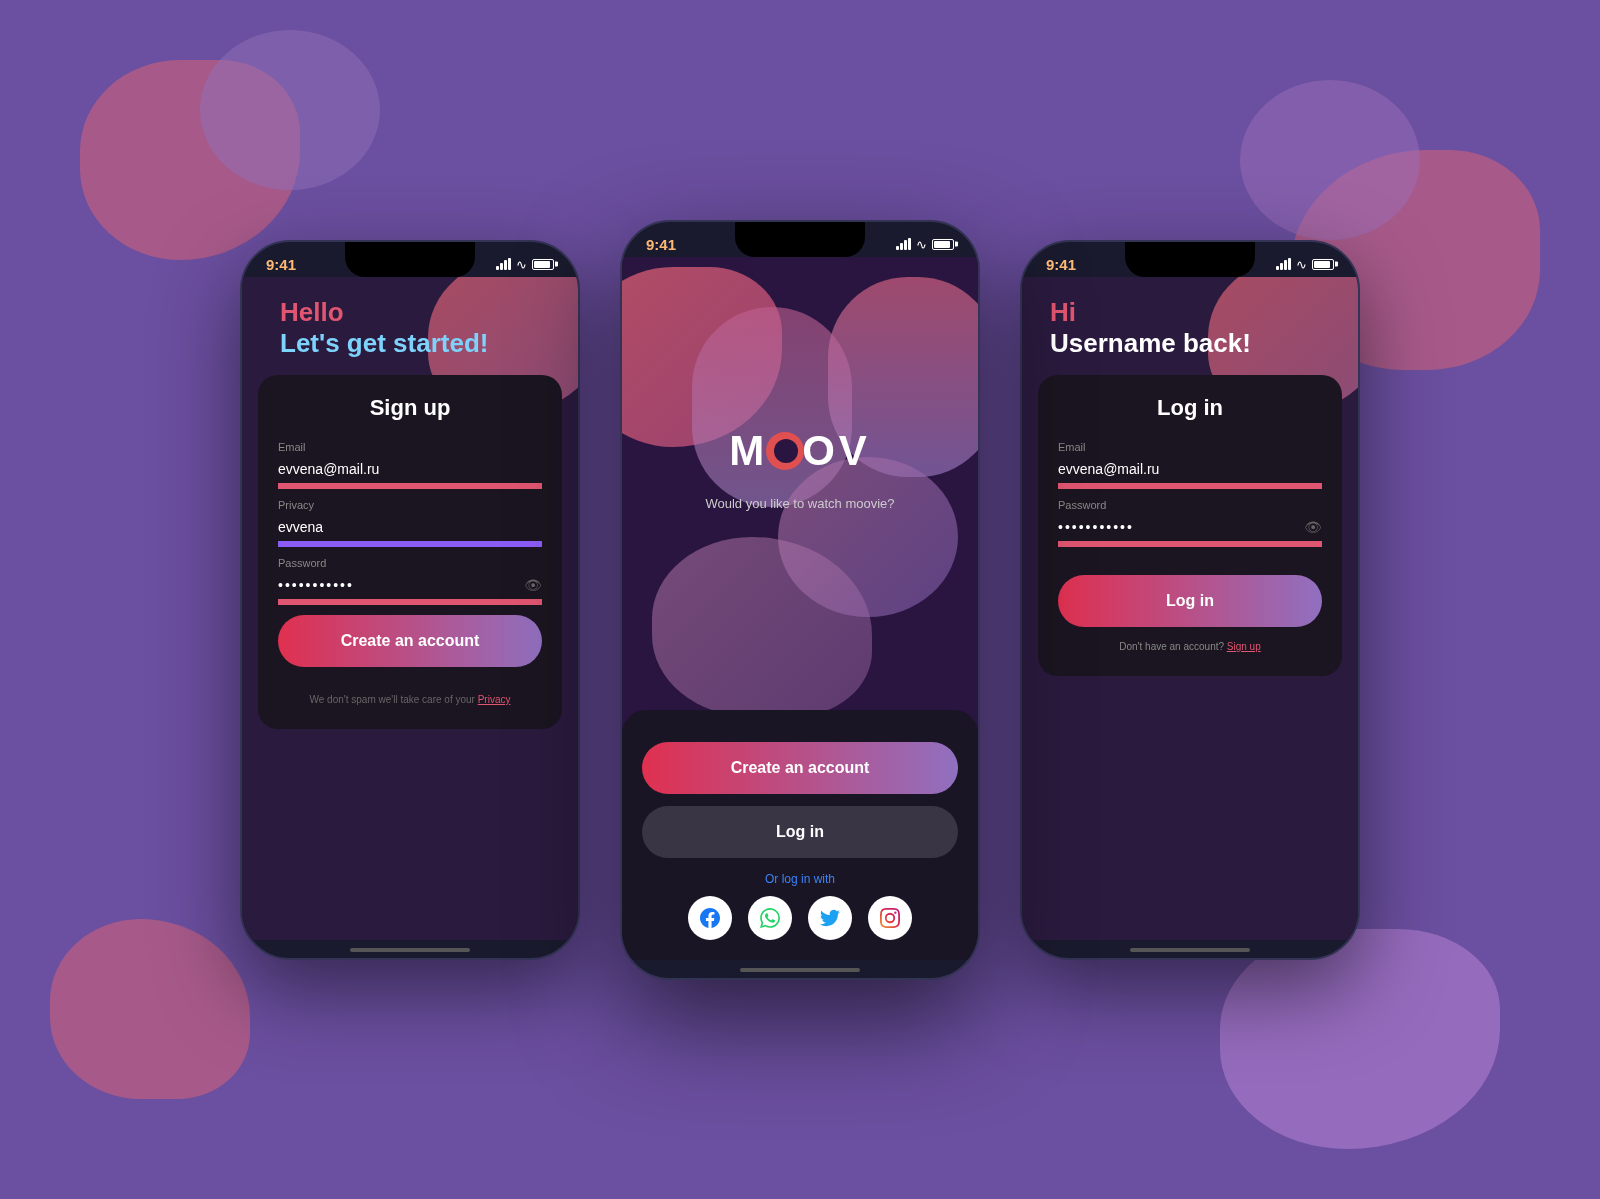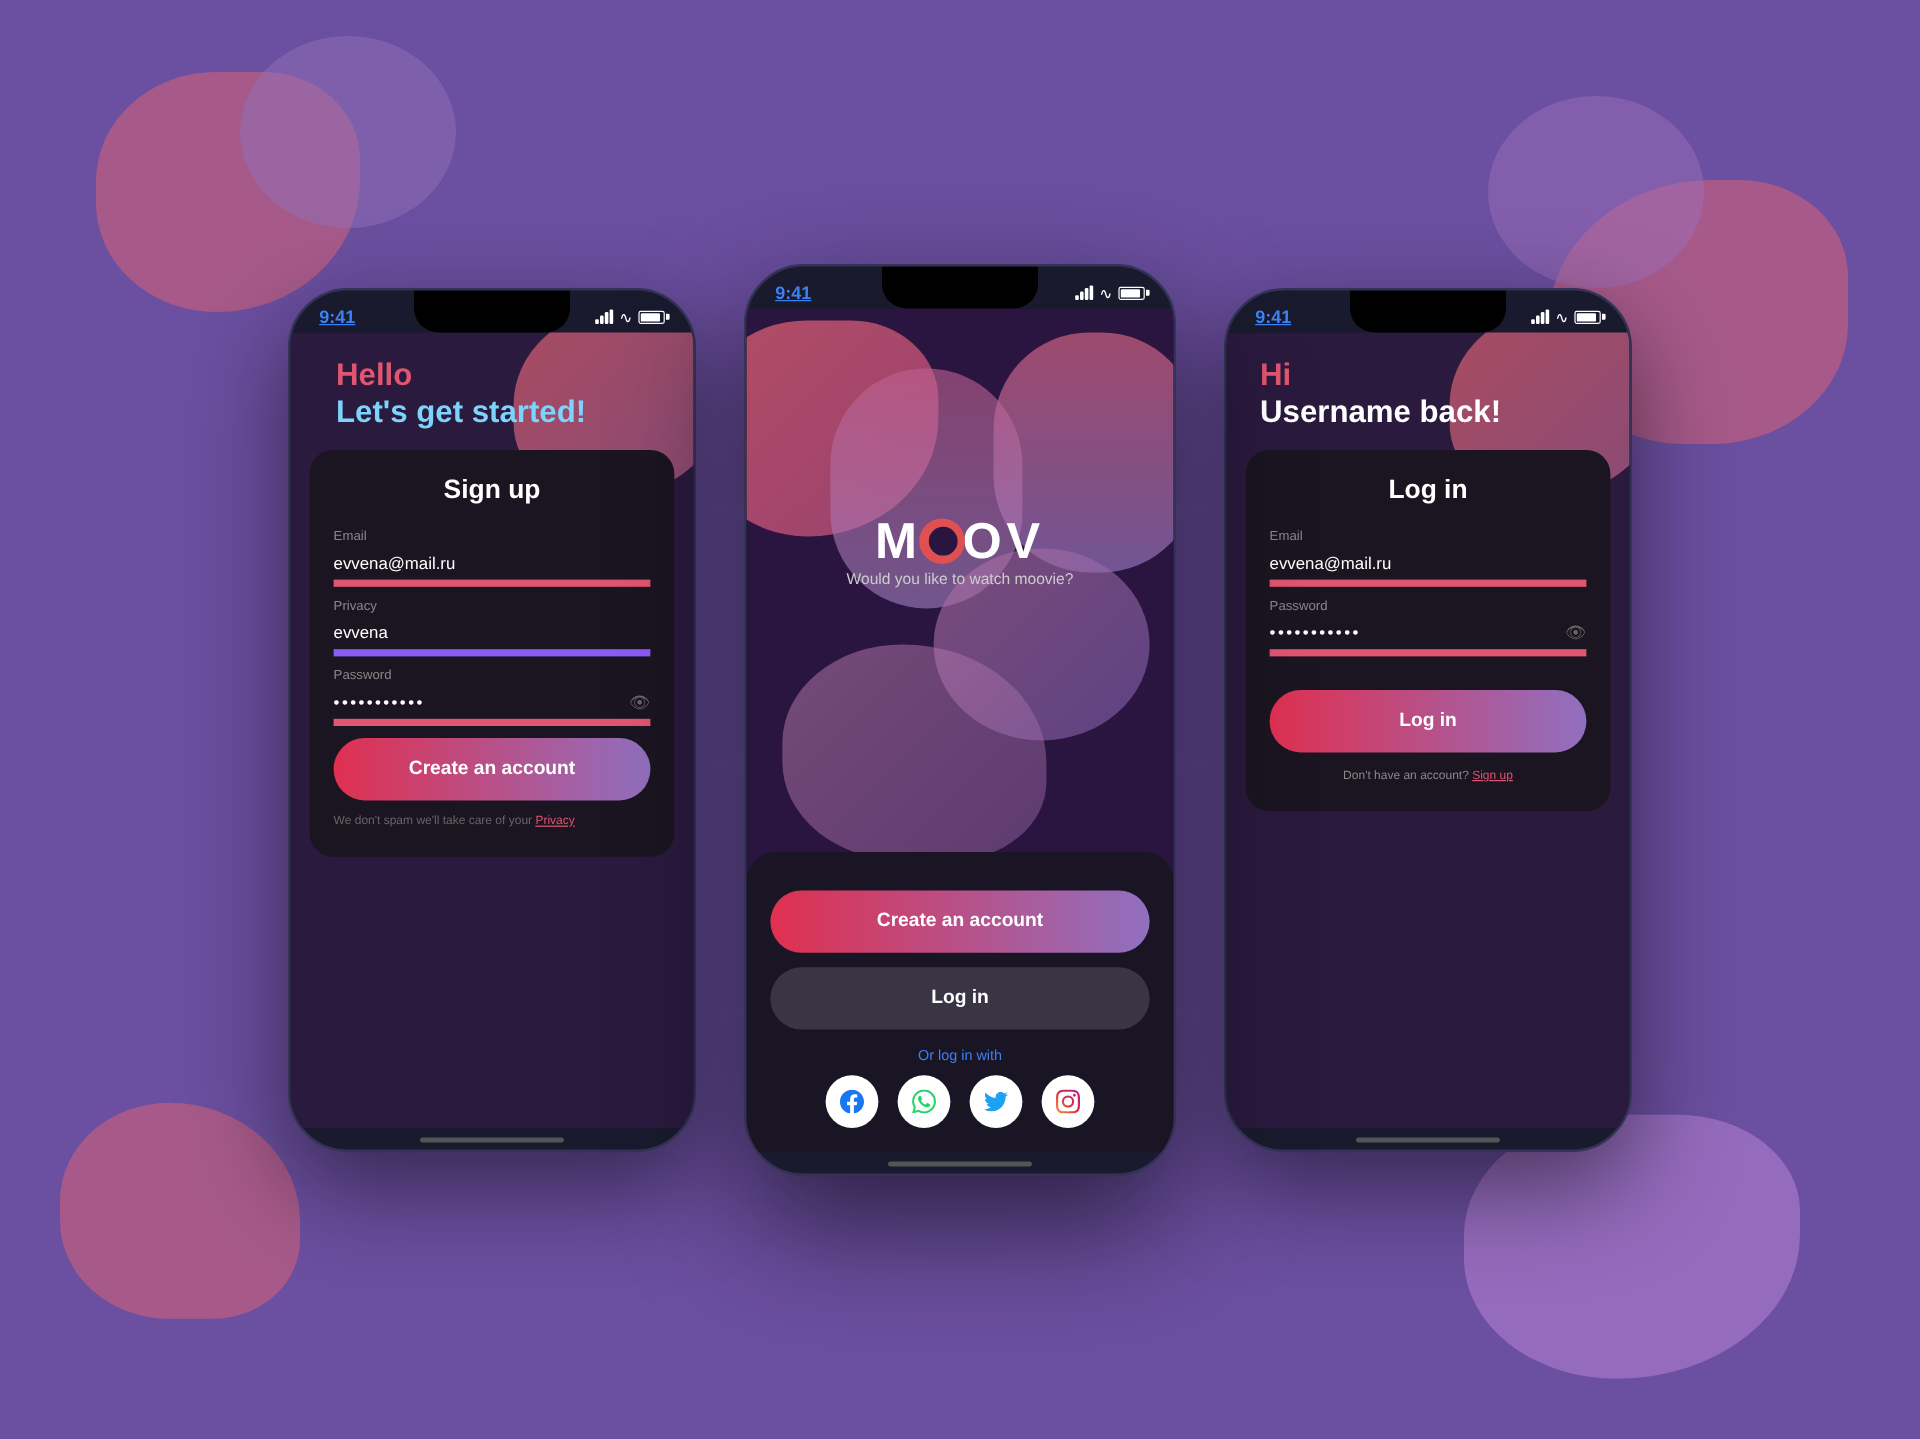--- a/index.html
+++ b/index.html
@@ -60,22 +60,21 @@
       align-items: center;
       padding: 14px 24px 4px 24px;
       background: transparent;
       position: relative;
       z-index: 20;
     }
 
     .status-time {
       font-size: 15px;
       font-weight: 600;
-      color: #3b82f6;
-      text-decoration: underline;
+      color: #fdba74;
     }
 
     .status-icons {
       display: flex;
       align-items: center;
       gap: 5px;
     }
 
     
     .notch {
@@ -203,21 +202,22 @@
       background: linear-gradient(90deg, #e03050 0%, #9070c0 100%);
       margin-top: 8px;
       display: flex;
       align-items: center;
       justify-content: center;
     }
 
     .privacy-text {
       font-size: 10px;
       color: #666;
-      margin-top: 12px;
+      text-align: center;
+      margin-top: 27px;
     }
 
     .privacy-link {
       color: #e05570;
       text-decoration: underline;
     }
 
     .home-indicator {
       width: 120px;
       height: 4px;
@@ -326,21 +326,21 @@
       transform: translate(-50%, -50%);
       width: 24px;
       height: 24px;
       border-radius: 50%;
       background: #2a1540;
     }
 
     .moov-subtitle {
       font-size: 13px;
       color: #ccc;
-      margin-top: 0;
+      margin-top: 21px;
     }
 
     .phone-2 .bottom-card {
       position: absolute;
       bottom: 0; left: 0; right: 0;
       background: #1a1525;
       border-radius: 24px 24px 0 0;
       padding: 24px 20px 20px;
       z-index: 10;
     }

